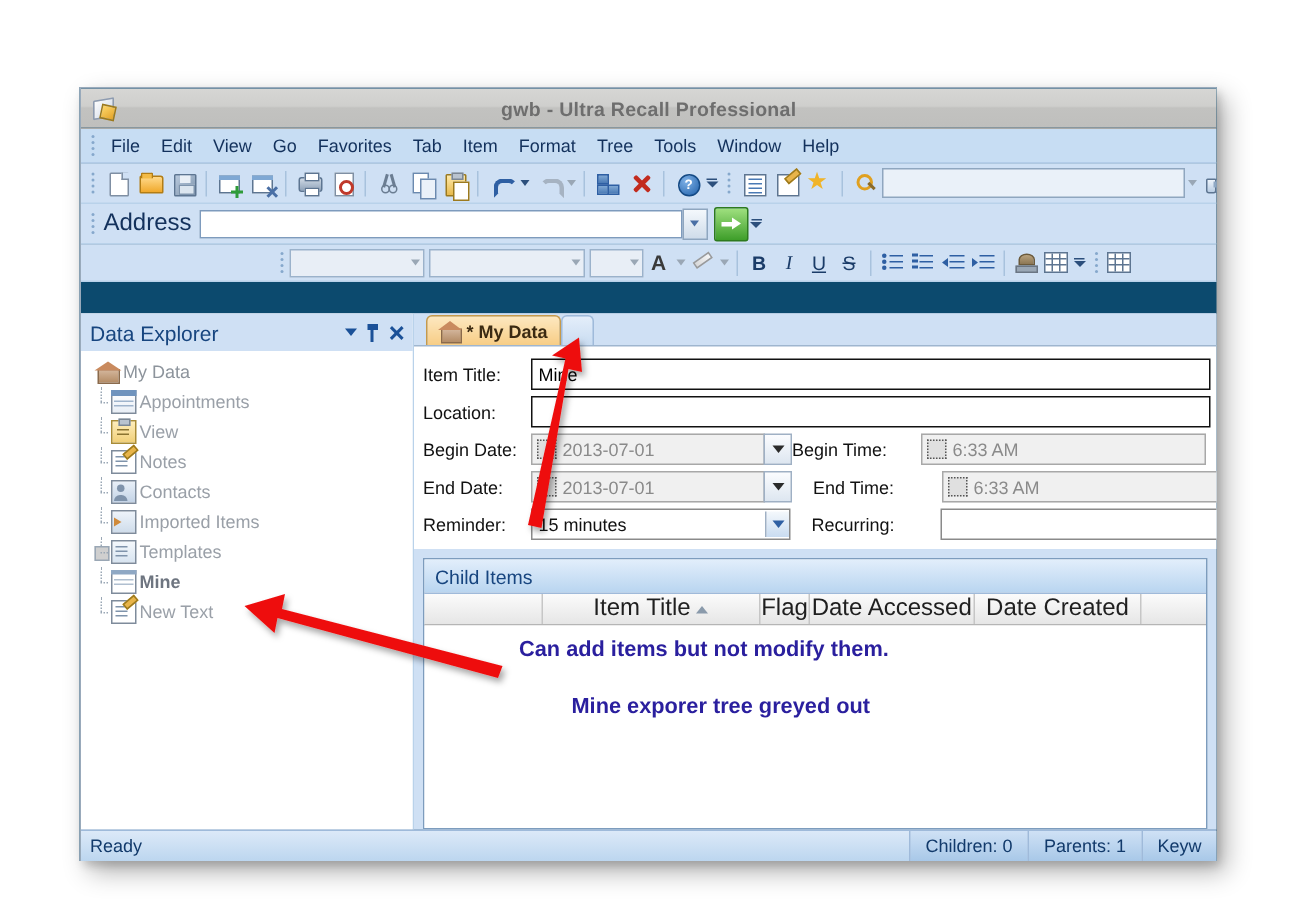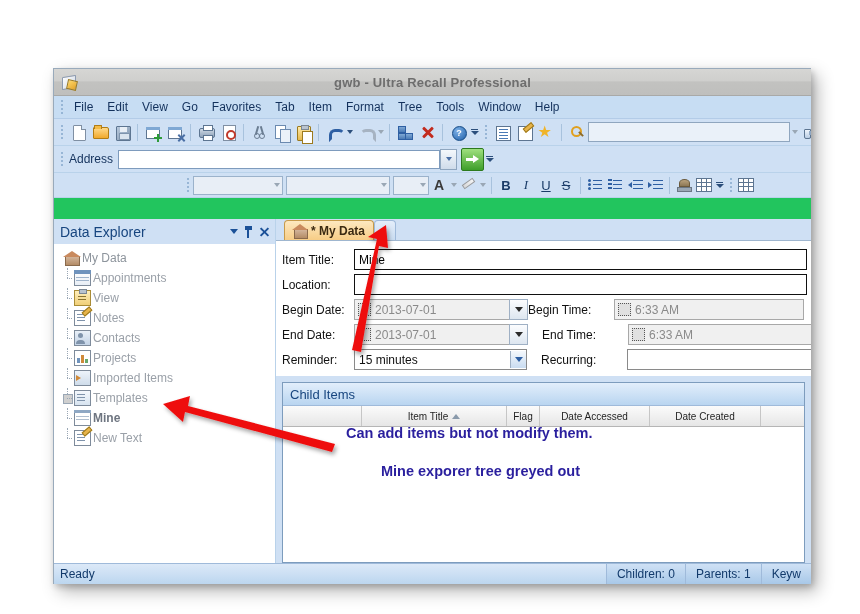--- a/index.html
+++ b/index.html
@@ -6,22 +6,22 @@
   body{
     width:860px;height:614px;overflow:hidden;
     background:#ffffff;
     font-family:"Liberation Sans", sans-serif;
     font-size:12px;color:#000;
   }
   .canvas{position:relative;width:860px;height:614px;}
 
   
   .window{
-    position:absolute;left:53px;top:68px;width:757px;height:515px;
-    background:#22c55e;overflow:hidden;
+    position:absolute;left:53px;top:58px;width:757px;height:515px;
+    background:#0c4a6e;overflow:hidden;
     box-shadow:6px 7px 16px rgba(0,0,0,.30), 2px 3px 6px rgba(0,0,0,.18);
     border:1px solid #9ab;
     border-right:none;border-bottom:none;
   }
   .titlebar{
     height:26px;
     background:linear-gradient(to bottom,#d6d6d4 0%,#cfcfcd 45%,#c2c2c0 50%,#bfbfbd 100%);
     border-bottom:1px solid #a9a9a7;
     display:flex;align-items:center;position:relative;
   }
@@ -151,21 +151,21 @@
     border:1px solid #5d7591;border-radius:1px 1px 2px 2px;}
   .binoc i:nth-child(1){left:0;}
   .binoc i:nth-child(2){right:0;}
   .binoc b{position:absolute;left:5px;top:4px;width:3px;height:4px;background:#8fa8c4;}
 
   
   .addressbar{
     height:26px;background:#cfe0f4;border-bottom:1px solid #b9d2ea;
     display:flex;align-items:center;padding-left:2px;
   }
-  .addr-label{font-size:12px;color:#13315c;margin:0 5px 0 2px;}
+  .addr-label{font-size:16px;color:#13315c;margin:0 5px 0 2px;}
   .addr-input{
     flex:none;width:320px;height:17px;background:#fff;border:1px solid #7e9bbd;
     display:flex;align-items:center;
   }
   .addr-input input{border:none;outline:none;width:100%;height:15px;font-size:12px;
     font-family:"Liberation Sans",sans-serif;padding:0 3px;background:transparent;}
   .addr-drop{width:15px;height:19px;background:linear-gradient(to bottom,#f4f8fc,#cfdcea);
     border:1px solid #8fa6bf;display:flex;align-items:center;justify-content:center;flex:none;}
   .addr-drop:after{content:"";border-left:3px solid transparent;border-right:3px solid transparent;
     border-top:4px solid #4a6fa5;}
@@ -319,21 +319,21 @@
     border-left:1px solid #9fb0c4;display:flex;align-items:center;justify-content:center;}
   .combofield .cb:after{content:"";border-left:4px solid transparent;border-right:4px solid transparent;border-top:5px solid #2e5fa3;}
 
   .childpanel{margin:6px 6px 0 6px;border:1px solid #7d9cbd;background:#fff;flex:1;display:flex;flex-direction:column;min-height:0;}
   .cp-header{height:22px;background:linear-gradient(to bottom,#e2eefb,#b9d5f0);
     border-bottom:1px solid #9fbada;display:flex;align-items:center;padding-left:7px;
     font-size:13px;color:#17457f;}
   .cp-cols{height:20px;display:flex;align-items:stretch;
     background:linear-gradient(to bottom,#fbfbfb,#e6e6e6);border-bottom:1px solid #b5b5b5;}
   .colh{display:flex;align-items:center;justify-content:center;border-right:1px solid #c6c6c6;
-    font-size:10px;color:#1f1f1f;position:relative;white-space:nowrap;}
+    font-size:16px;color:#1f1f1f;position:relative;white-space:nowrap;}
   .sortarw{margin-left:4px;border-left:4px solid transparent;border-right:4px solid transparent;
     border-bottom:5px solid #8a9aab;}
   .cp-body{flex:1;background:#fff;}
 
   
   .statusbar{position:absolute;left:0;right:0;bottom:0;height:20px;
     background:linear-gradient(to bottom,#dce9f8,#bcd6ef);
     border-top:1px solid #9fbada;display:flex;align-items:center;font-size:12px;color:#123a6b;}
   .sb-ready{padding-left:6px;flex:1;}
   .sb-cell{padding:0 10px;border-left:1px solid #9fbada;height:100%;display:flex;align-items:center;
@@ -703,31 +703,20 @@
           <div class="tnode child">
             <span class="twist"></span>
             <span class="tico">
                 <span class="ti contact"></span>
               </span>
             <span class="tlabel">Contacts</span>
           </div>
           <div class="tnode child">
             <span class="twist"></span>
             <span class="tico">
-                <span class="ti proj">
-                  <i></i>
-                  <i></i>
-                  <i></i>
-                </span>
-              </span>
-            <span class="tlabel">Projects</span>
-          </div>
-          <div class="tnode child">
-            <span class="twist"></span>
-            <span class="tico">
                 <span class="ti imp"></span>
               </span>
             <span class="tlabel">Imported Items</span>
           </div>
           <div class="tnode child">
             <span class="twist">
                 <span class="boxtog"></span>
               </span>
             <span class="tico">
                 <span class="ti tmpl">

